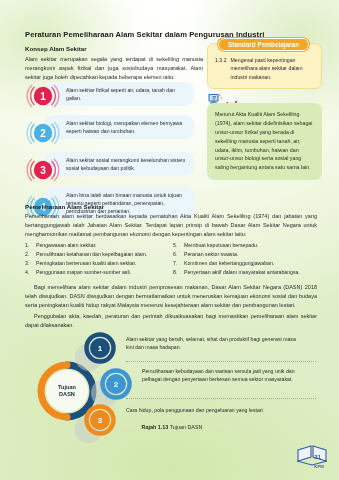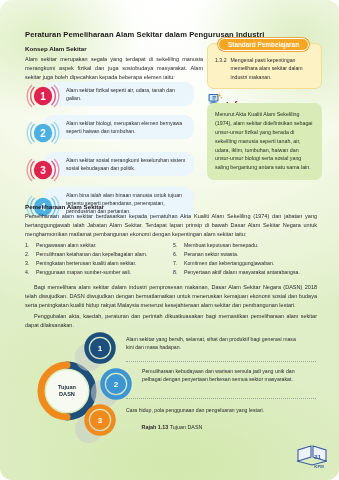--- a/index.html
+++ b/index.html
@@ -6,21 +6,20 @@
   html,body{margin:0;padding:0;}
   body{
     width:339px;height:480px;overflow:hidden;
     font-family:"Liberation Sans", sans-serif;
     background:#ffffff;
   }
   .page{
     position:relative;width:339px;height:480px;overflow:hidden;
     background:
       radial-gradient(120% 70% at 50% 0%, #ffffff 0%, #fbfdf6 38%, #f2f8e4 62%, #e9f3d6 82%, #dfeec6 100%);
-    border-radius: 12px;
   }
   
   .wash-tl{position:absolute;left:-60px;top:-40px;width:200px;height:160px;
     background:radial-gradient(closest-side, rgba(196,224,150,.55), rgba(196,224,150,0));}
   .wash-tr{position:absolute;right:-70px;top:-50px;width:220px;height:180px;
     background:radial-gradient(closest-side, rgba(190,221,143,.5), rgba(190,221,143,0));}
   .wash-b{position:absolute;left:-40px;bottom:-90px;width:430px;height:210px;
     background:radial-gradient(closest-side, rgba(205,229,163,.75), rgba(205,229,163,0));}
   .wash-bl{position:absolute;left:-30px;bottom:30px;width:160px;height:140px;
     background:radial-gradient(closest-side, rgba(214,233,176,.55), rgba(214,233,176,0));}

